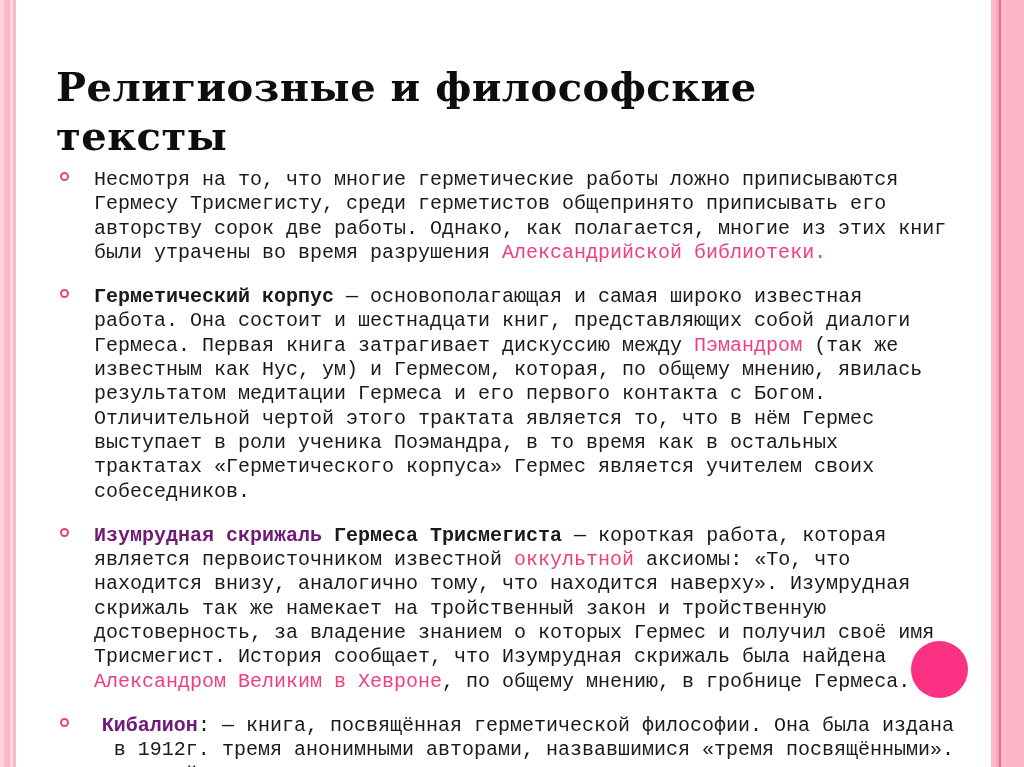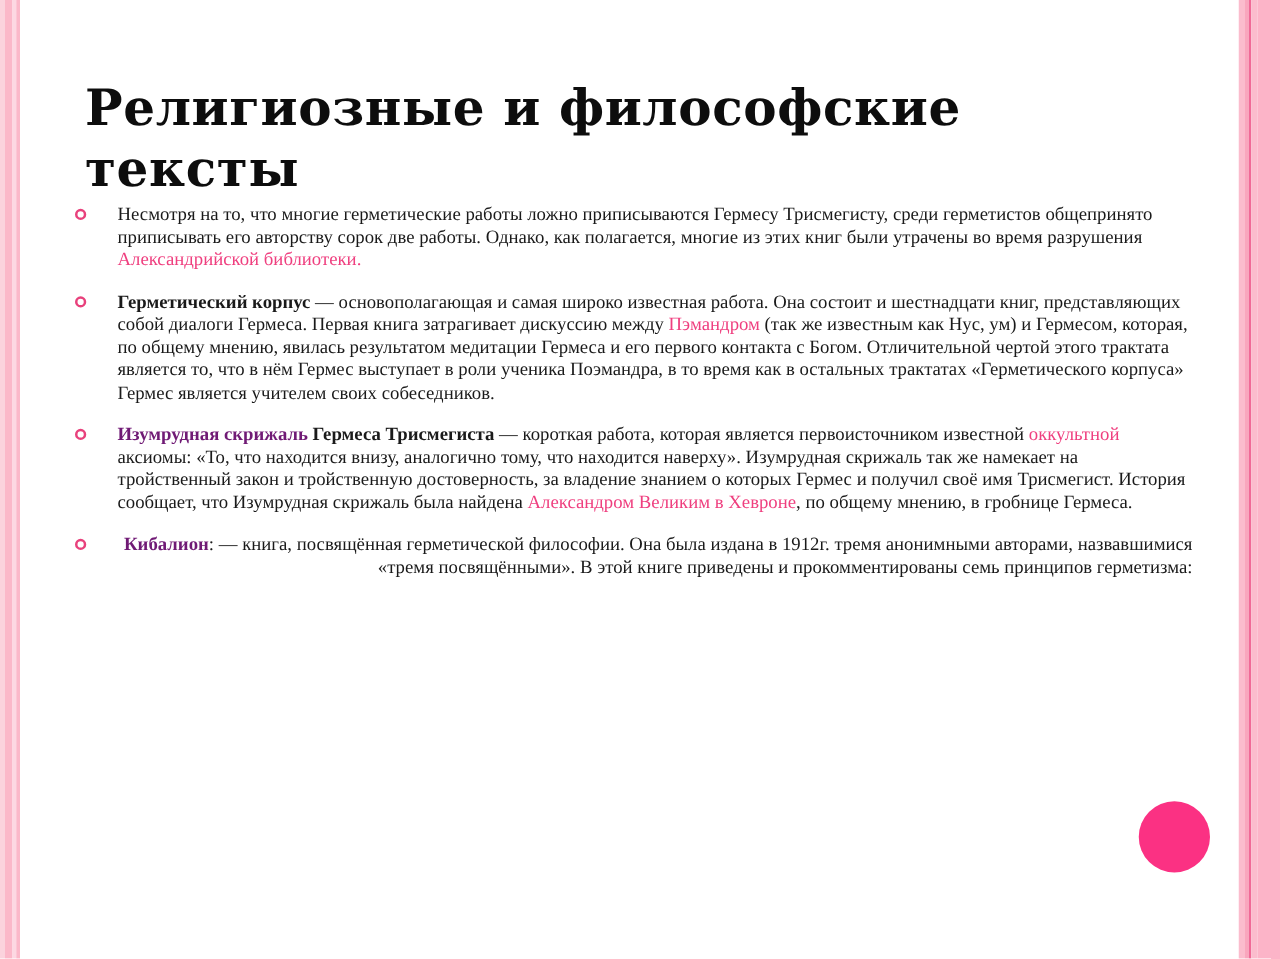--- a/index.html
+++ b/index.html
@@ -45,21 +45,21 @@
   .edge-right .r1 { width: 3px;  background: #ffffff; }
   .edge-right .r2 { width: 5px;  background: #fbbccd; }
   .edge-right .r3 { width: 3px;  background: #f9a6bd; }
   .edge-right .r4 { width: 2px;  background: #f06a97; }
   .edge-right .r5 { width: 5px;  background: #fbbccd; }
   .edge-right .r6 { width: 18px; background: #fcb4c8; }
 
   
   .title {
     position: absolute;
-    left: 68px;
+    left: 56px;
     top: 36px;
     width: 800px;
     font-family: "DejaVu Serif", "Liberation Serif", serif;
     font-weight: 700;
     font-size: 40px;
     line-height: 1.22;
     color: #0d0d0d;
     letter-spacing: 0.5px;
   }
 
@@ -67,25 +67,25 @@
   .body {
     position: absolute;
     left: 56px;
     top: 148px;
     width: 898px;
   }
   .bullet {
     position: relative;
     padding-left: 38px;
     margin-bottom: 9px;
-    font-size: 15px;
+    font-size: 20px;
     line-height: 1.215;
     color: #1a1a1a;
     text-align: left;
-    font-family: Liberation Serif, serif;
+    font-family: Liberation Mono, monospace;
   }
   .bullet:last-child { margin-bottom: 16px; text-align: right; }
   .marker {
     position: absolute;
     left: 4px;
     top: 4px;
     width: 9px;
     height: 9px;
     border: 2px solid #e8417c;
     border-radius: 50%;

